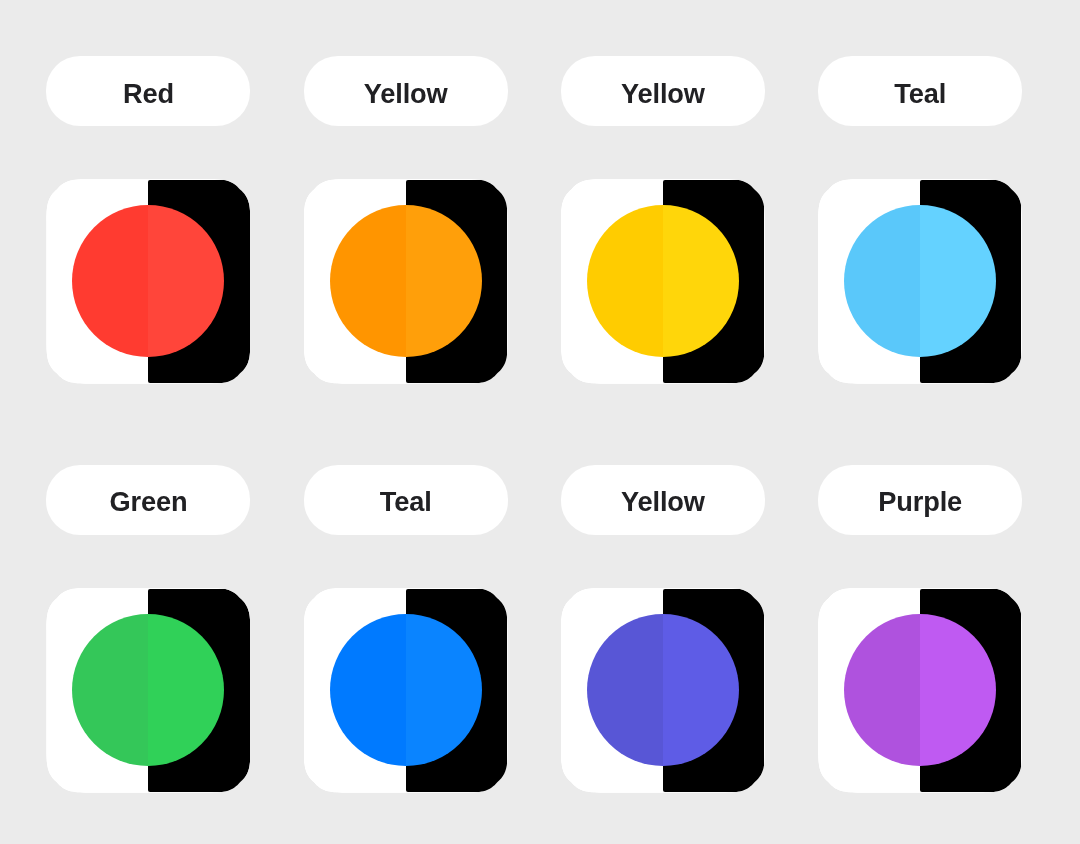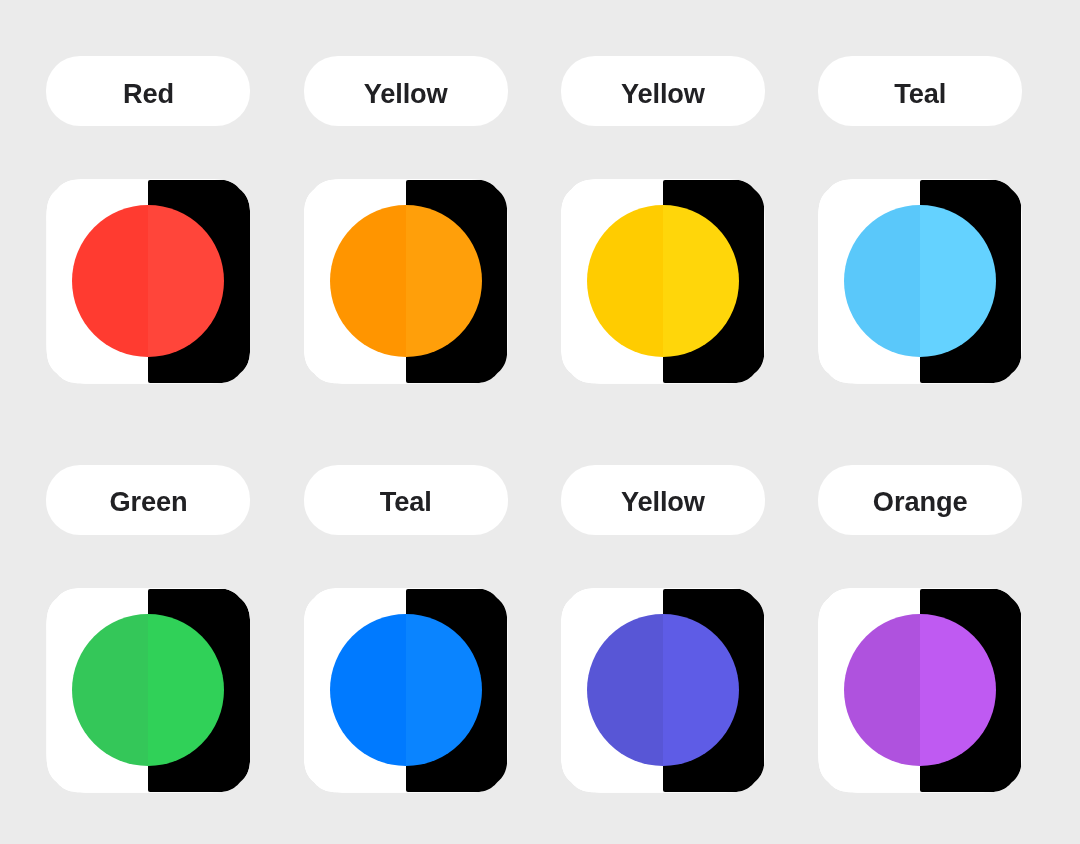--- a/index.html
+++ b/index.html
@@ -153,21 +153,21 @@
       <div class="swatch-half light">
         <div class="swatch-dot" style="background: rgb(88, 86, 214);"></div>
       </div>
       <div class="swatch-half dark">
         <div class="swatch-dot" style="background: rgb(94, 92, 230);"></div>
       </div>
     </div>
   </div>
 
   <div class="swatch-cell">
-    <div class="swatch-label">Orange</div>
+    <div class="swatch-label">Purple</div>
     <div class="swatch-card">
       <div class="swatch-half light">
         <div class="swatch-dot" style="background: rgb(175, 82, 222);"></div>
       </div>
       <div class="swatch-half dark">
         <div class="swatch-dot" style="background: rgb(191, 90, 242);"></div>
       </div>
     </div>
   </div>
 

